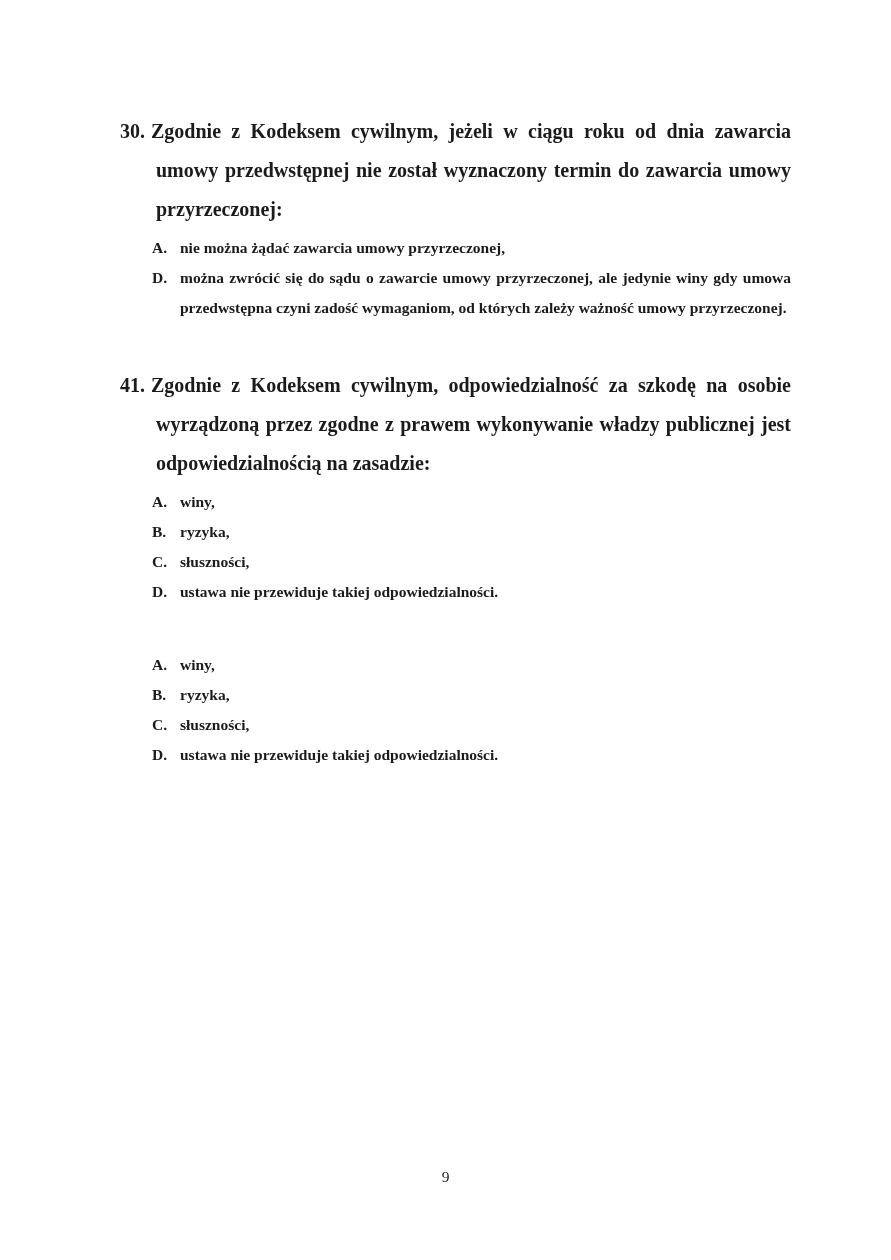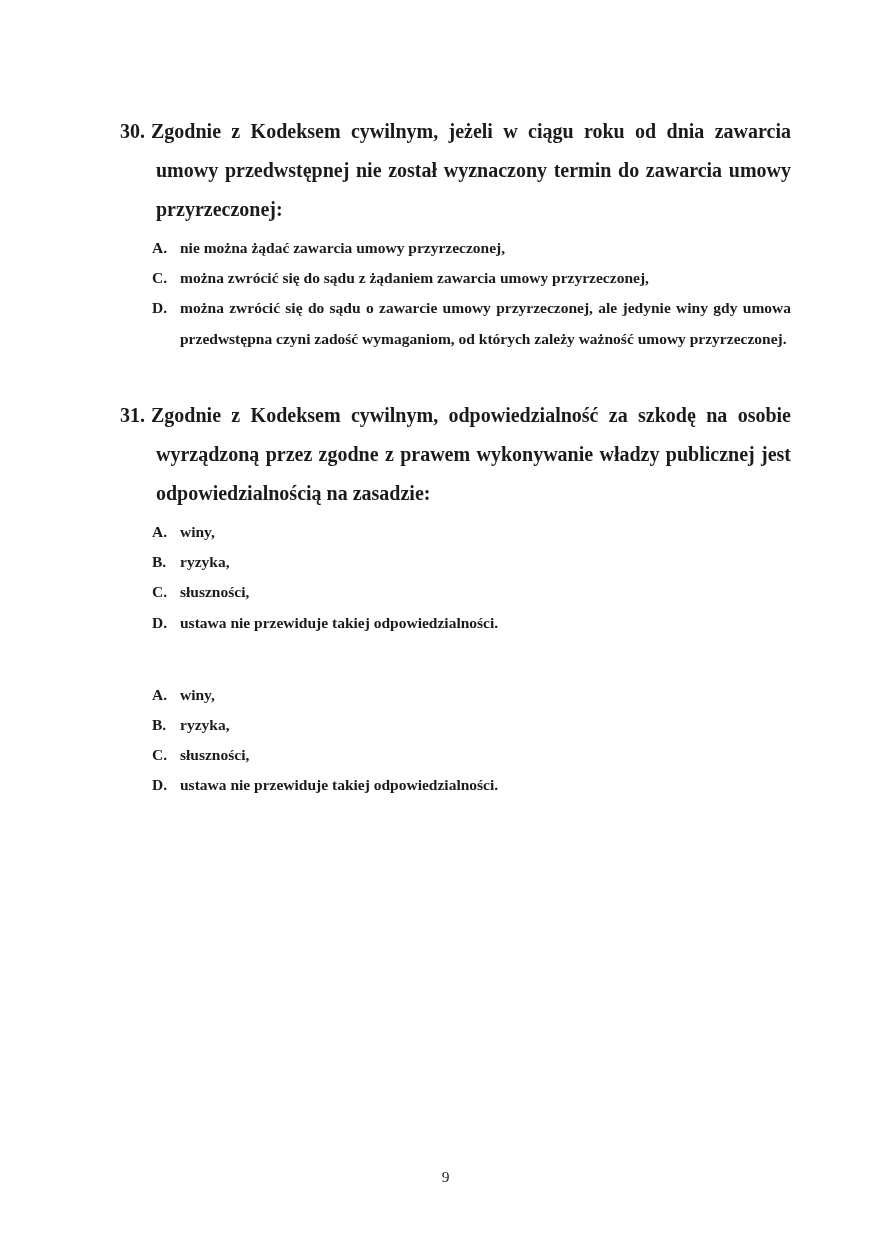--- a/index.html
+++ b/index.html
@@ -64,27 +64,26 @@
 </style>
 </head>
 <body>
 
 <div class="content">
 
   <div class="question">
     <p class="q-stem"><span class="q-num">30.</span><span>Zgodnie z Kodeksem cywilnym, jeżeli w ciągu roku od dnia zawarcia umowy przedwstępnej nie został wyznaczony termin do zawarcia umowy przyrzeczonej:</span></p>
     <div class="options">
       <p class="option"><span class="opt-letter">A.</span><span>nie można żądać zawarcia umowy przyrzeczonej,</span></p>
-      <p class="option"><span class="opt-letter">C.</span><span>można zwrócić się do sądu z żądaniem zawarcia umowy przyrzeczonej,</span></p>
       <p class="option"><span class="opt-letter">D.</span><span>można zwrócić się do sądu o zawarcie umowy przyrzeczonej, ale jedynie winy gdy umowa przedwstępna czyni zadość wymaganiom, od których zależy ważność umowy przyrzeczonej.</span></p>
     </div>
   </div>
 
   <div class="question">
-    <p class="q-stem"><span class="q-num">31.</span><span>Zgodnie z Kodeksem cywilnym, odpowiedzialność za szkodę na osobie wyrządzoną przez zgodne z prawem wykonywanie władzy publicznej jest odpowiedzialnością na zasadzie:</span></p>
+    <p class="q-stem"><span class="q-num">41.</span><span>Zgodnie z Kodeksem cywilnym, odpowiedzialność za szkodę na osobie wyrządzoną przez zgodne z prawem wykonywanie władzy publicznej jest odpowiedzialnością na zasadzie:</span></p>
     <div class="options">
       <p class="option"><span class="opt-letter">A.</span><span>winy,</span></p>
       <p class="option"><span class="opt-letter">B.</span><span>ryzyka,</span></p>
       <p class="option"><span class="opt-letter">C.</span><span>słuszności,</span></p>
       <p class="option"><span class="opt-letter">D.</span><span>ustawa nie przewiduje takiej odpowiedzialności.</span></p>
     </div>
   </div>
 
   <div class="question">
     <div class="options">

